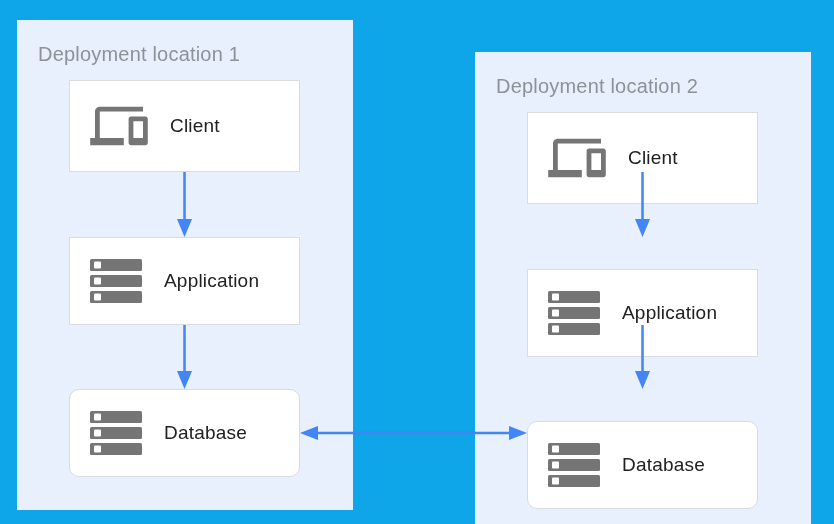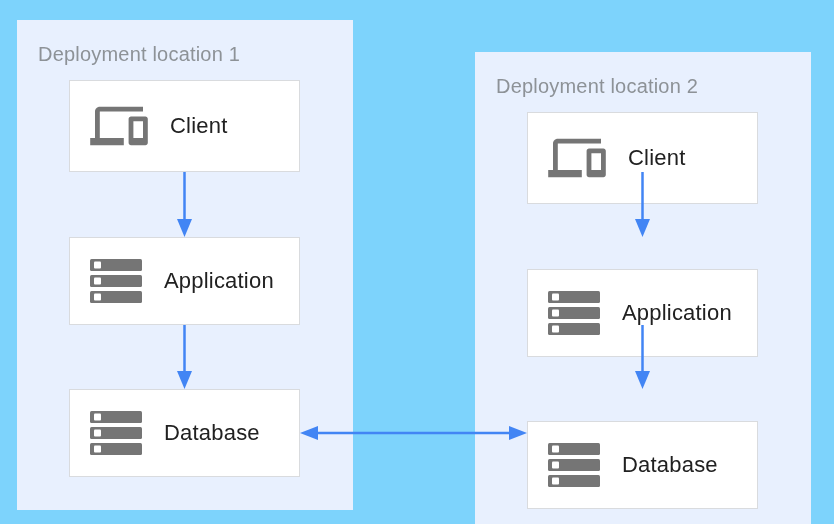--- a/index.html
+++ b/index.html
@@ -5,21 +5,21 @@
   html, body {
     margin: 0;
     padding: 0;
     background: #ffffff;
     font-family: "Liberation Sans", sans-serif;
   }
   .canvas {
     position: relative;
     width: 834px;
     height: 524px;
-    background: #7dd3fc;
+    background: #0ea5e9;
     overflow: hidden;
   }
   .zone {
     position: absolute;
     top: 20px;
     width: 336px;
     height: 490px;
     background: #E8F0FE;
   }
   .zone.zone-1 { left: 17px; }
@@ -40,28 +40,28 @@
     width: 231px;
     background: #ffffff;
     border: 1px solid #D9DBDE;
     box-sizing: border-box;
     display: flex;
     align-items: center;
     padding-left: 20px;
   }
   .node-client      { top: 60px;  height: 92px; }
   .node-application { top: 217px; height: 88px; }
-  .node-database    { top: 369px; height: 88px; }
+  .node-database    { top: 369px; height: 88px; border-radius: 10px; }
   .node-icon {
     flex: 0 0 auto;
     margin-right: 22px;
     display: block;
   }
   .node-label {
-    font-size: 22px;
+    font-size: 19px;
     color: #212121;
     letter-spacing: 0.2px;
     white-space: nowrap;
   }
   .arrow-layer {
     position: absolute;
     left: 0;
     top: 0;
     width: 834px;
     height: 524px;

